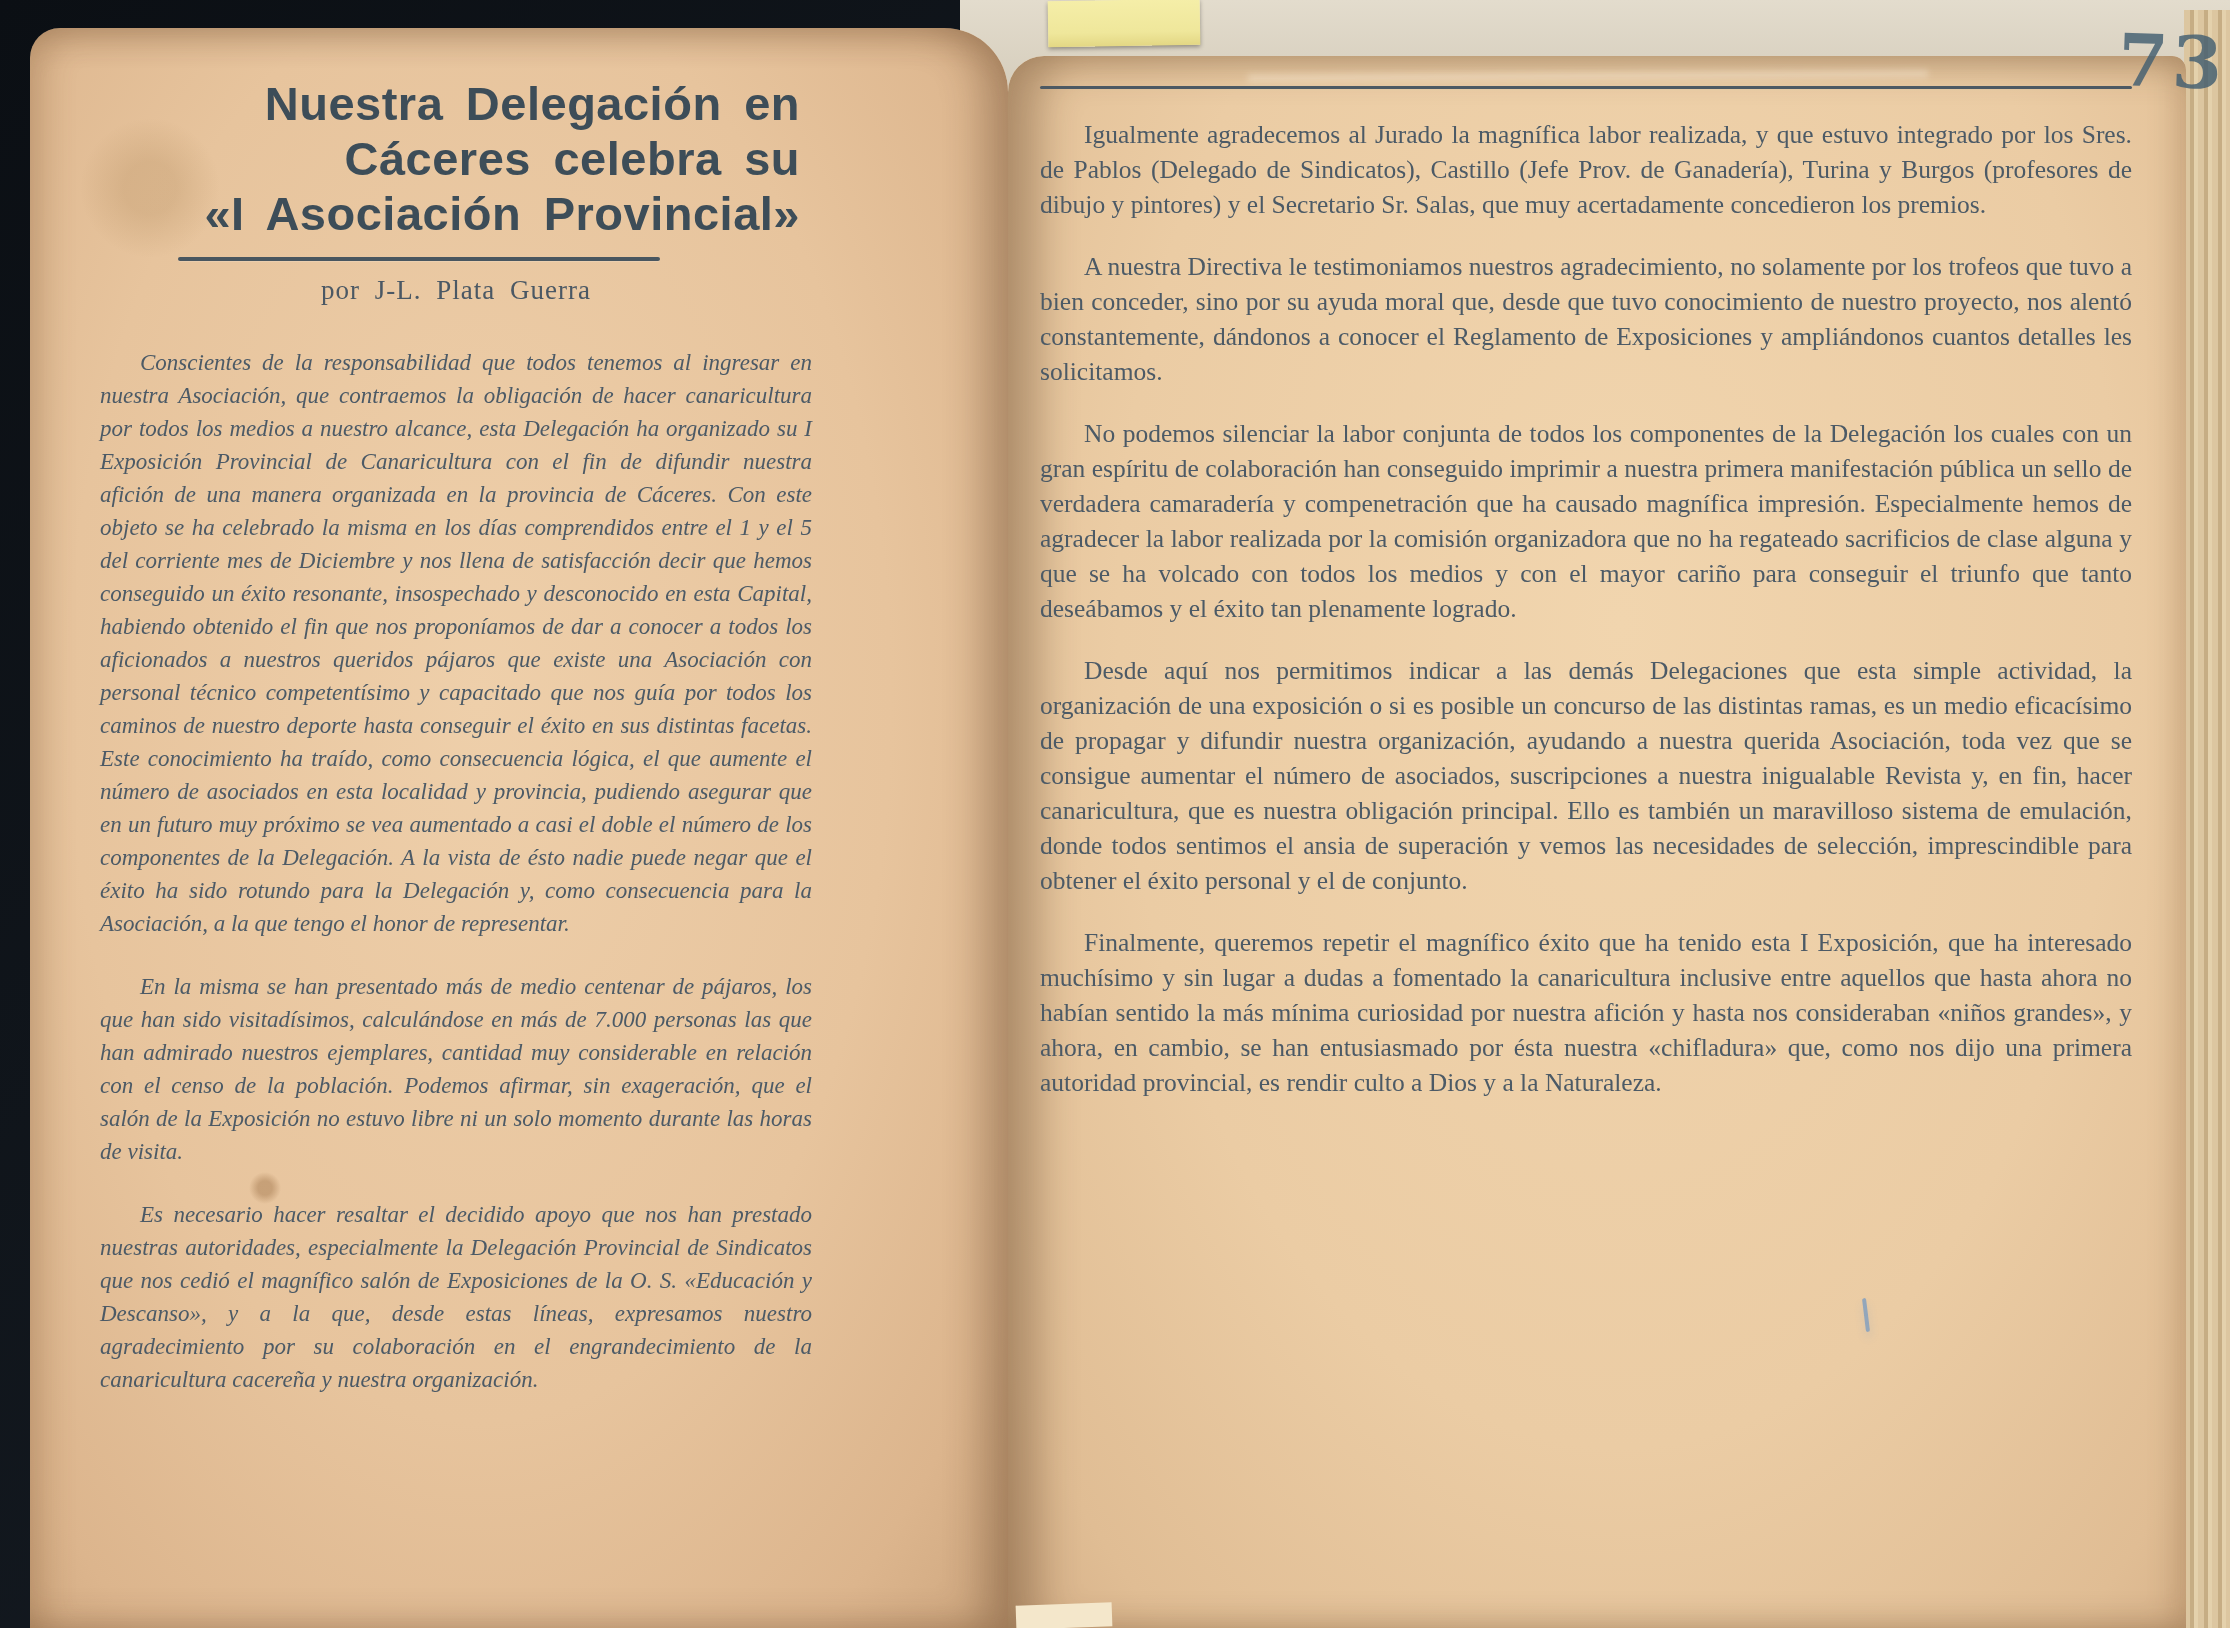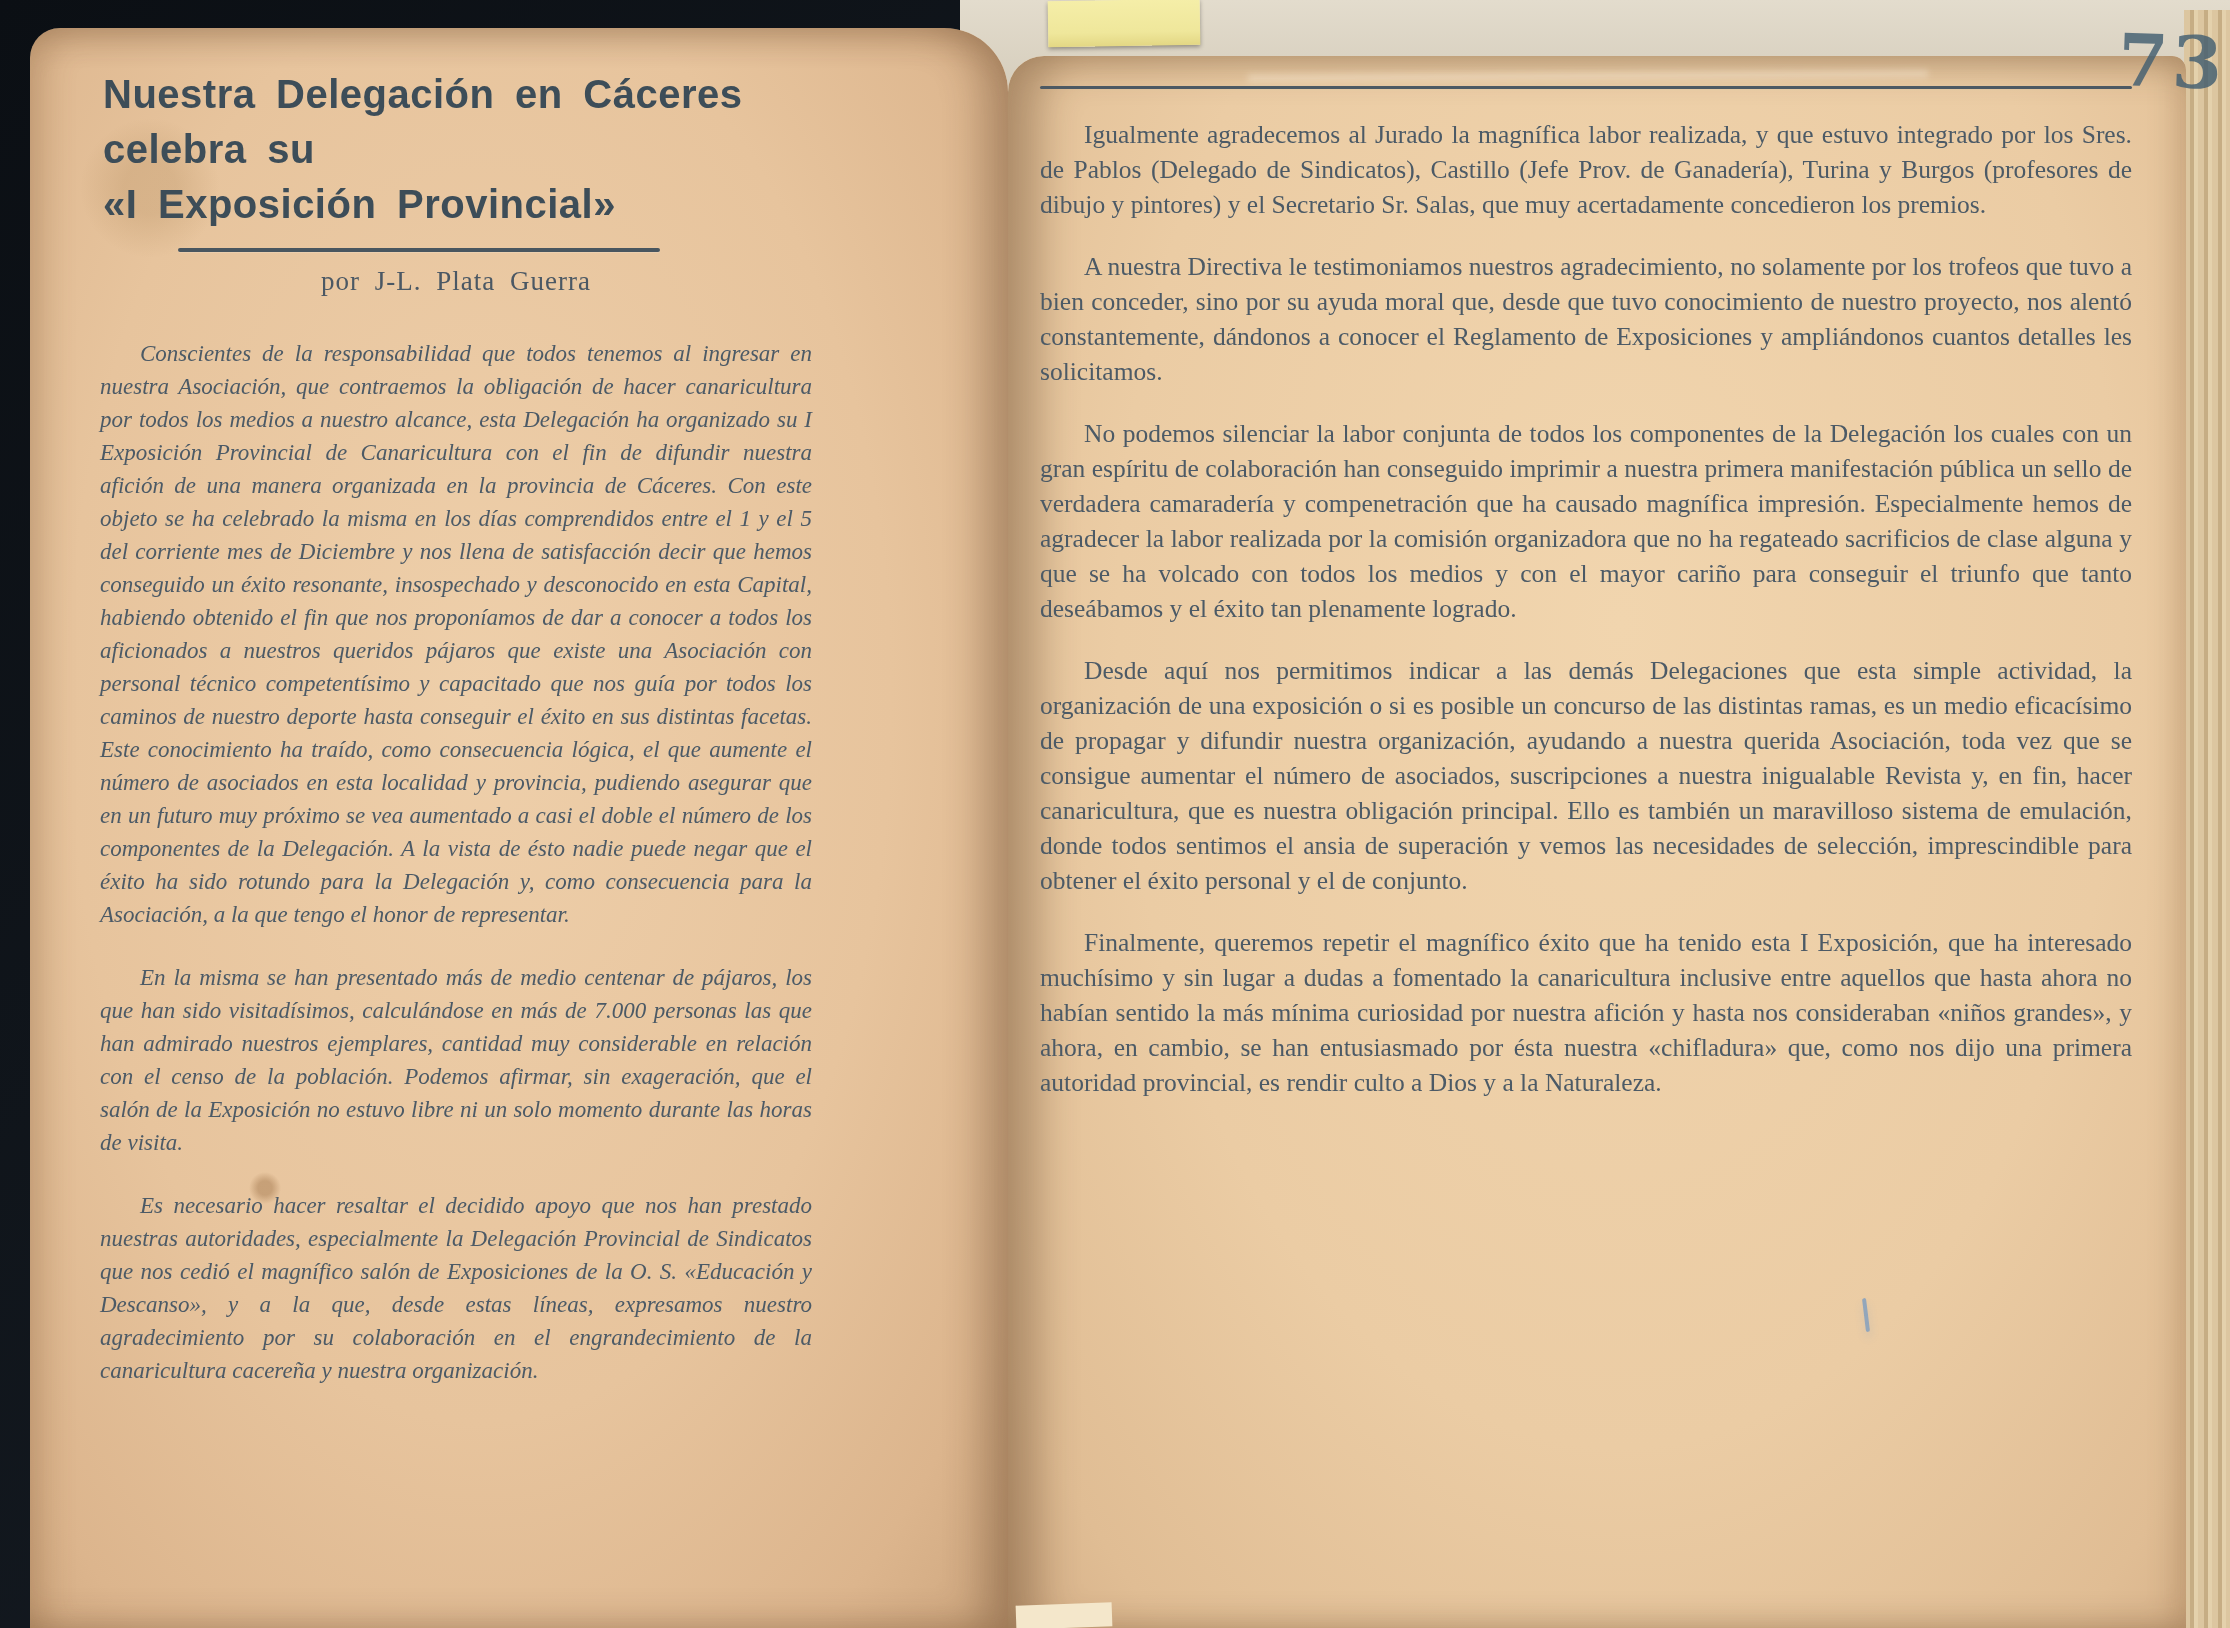--- a/index.html
+++ b/index.html
@@ -22,21 +22,21 @@
   .left-page{position:absolute;left:30px;top:28px;width:978px;height:1600px;
     border-radius:30px 64px 0 0;
     background:
       radial-gradient(circle at 235px 1160px, rgba(122,74,30,.30) 0 7px, rgba(122,74,30,0) 16px),
       radial-gradient(circle at 120px 160px, rgba(150,110,60,.18) 0 26px, rgba(150,110,60,0) 70px),
       radial-gradient(ellipse at 46% 42%, #eecfaa 0%, #e7c49d 55%, #dcb58d 84%, #cda67e 100%),
       #e7c49d;
     box-shadow:inset -26px 0 38px rgba(70,40,15,.30), inset 16px 8px 30px rgba(110,70,30,.22);}
   .lp-content{position:absolute;left:70px;top:36px;width:712px;color:#4b5864;}
   .article-title{font-family:"Liberation Sans",sans-serif;color:#3d4d58;
-    font-size:40px;line-height:55px;text-align:left;letter-spacing:.5px;word-spacing:9px;margin:3px;}
+    font-size:47px;line-height:55px;text-align:right;letter-spacing:.5px;word-spacing:9px;margin:12px;}
   .title-rule{height:4px;background:#49565f;width:482px;margin:16px 0 0 78px;border-radius:2px;
     box-shadow:0 1px 0 rgba(255,255,255,.15);}
   .byline{font-size:27px;color:#4b5864;text-align:center;
     letter-spacing:1px;word-spacing:7px;margin-top:14px;}
   .lp-body{margin-top:40px;font-style:italic;}
   .lp-body p{font-size:23px;line-height:33px;text-align:justify;margin:0 0 30px 0;
     text-indent:40px;color:#4c5a66;}
 
   
   .right-page{position:absolute;left:1008px;top:56px;width:1178px;height:1572px;
@@ -75,21 +75,21 @@
 <div class="photo">
 
   <div class="back-sheet"></div>
   <div class="right-stack"></div>
   <div class="sticky-note"></div>
 
   <div class="left-page">
     <div class="lp-content">
       <h1 class="article-title">
         <span>Nuestra Delegación en Cáceres celebra su</span><br>
-        <span>«I Exposición Provincial»</span>
+        <span>«I Asociación Provincial»</span>
       </h1>
       <div class="title-rule"></div>
       <div class="byline">por J-L. Plata Guerra</div>
       <div class="lp-body">
         <p>Conscientes de la responsabilidad que todos tenemos al ingresar en nuestra Asociación, que contraemos la obligación de hacer canaricultura por todos los medios a nuestro alcance, esta Delegación ha organizado su I Exposición Provincial de Canaricultura con el fin de difundir nuestra afición de una manera organizada en la provincia de Cáceres. Con este objeto se ha celebrado la misma en los días comprendidos entre el 1 y el 5 del corriente mes de Diciembre y nos llena de satisfacción decir que hemos conseguido un éxito resonante, insospechado y desconocido en esta Capital, habiendo obtenido el fin que nos proponíamos de dar a conocer a todos los aficionados a nuestros queridos pájaros que existe una Asociación con personal técnico competentísimo y capacitado que nos guía por todos los caminos de nuestro deporte hasta conseguir el éxito en sus distintas facetas. Este conocimiento ha traído, como consecuencia lógica, el que aumente el número de asociados en esta localidad y provincia, pudiendo asegurar que en un futuro muy próximo se vea aumentado a casi el doble el número de los componentes de la Delegación. A la vista de ésto nadie puede negar que el éxito ha sido rotundo para la Delegación y, como consecuencia para la Asociación, a la que tengo el honor de representar.</p>
         <p>En la misma se han presentado más de medio centenar de pájaros, los que han sido visitadísimos, calculándose en más de 7.000 personas las que han admirado nuestros ejemplares, cantidad muy considerable en relación con el censo de la población. Podemos afirmar, sin exageración, que el salón de la Exposición no estuvo libre ni un solo momento durante las horas de visita.</p>
         <p>Es necesario hacer resaltar el decidido apoyo que nos han prestado nuestras autoridades, especialmente la Delegación Provincial de Sindicatos que nos cedió el magnífico salón de Exposiciones de la O. S. «Educación y Descanso», y a la que, desde estas líneas, expresamos nuestro agradecimiento por su colaboración en el engrandecimiento de la canaricultura cacereña y nuestra organización.</p>
       </div>
     </div>
   </div>

